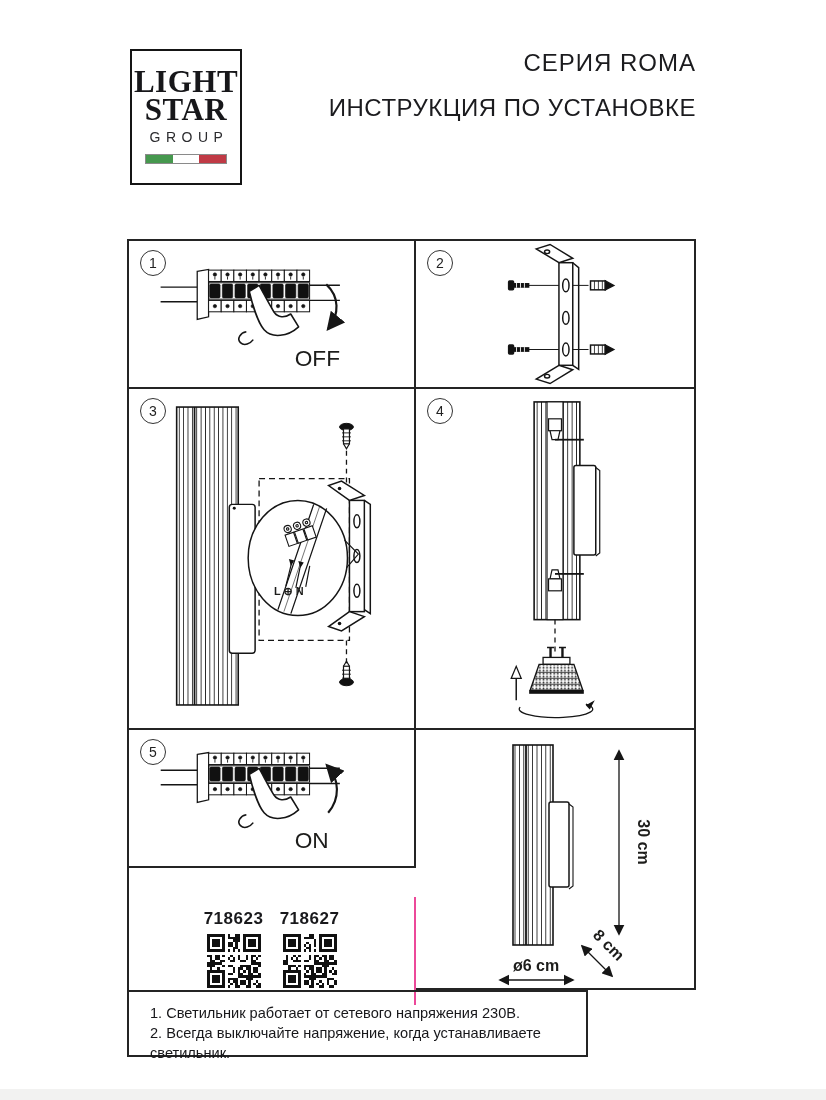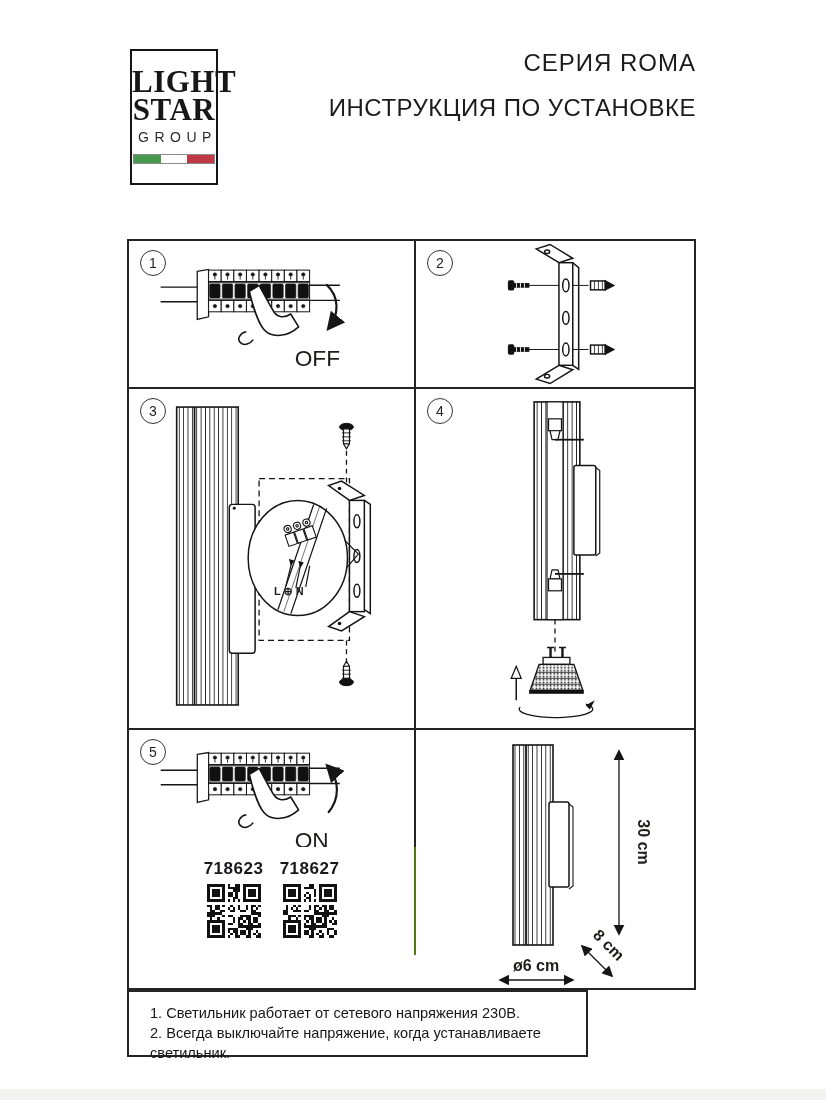--- a/index.html
+++ b/index.html
@@ -5,21 +5,21 @@
   html,body{margin:0;padding:0;}
   body{
     width:826px;height:1100px;position:relative;background:#ffffff;
     font-family:"Liberation Sans",sans-serif;color:#1d1d1b;overflow:hidden;
   }
   .abs{position:absolute;}
   svg{display:block;}
   svg text{font-family:"Liberation Sans",sans-serif;fill:#1d1d1b;}
 
   
-  .logo-box{left:130px;top:49px;width:88px;height:136px;border:2px solid #151515;
+  .logo-box{left:130px;top:49px;width:112px;height:136px;border:2px solid #151515;
     box-sizing:border-box;text-align:center;background:#fff;}
   .logo-light,.logo-star{font-family:"Liberation Serif",serif;font-weight:bold;
     font-size:31px;line-height:28px;letter-spacing:.5px;color:#17171a;}
   .logo-light{margin-top:17px;}
   .logo-group{font-size:14px;letter-spacing:5.5px;color:#2b2b2e;margin-top:5px;
     padding-left:6px;font-weight:500;}
   .logo-flag{width:80px;height:8px;margin:9px auto 0;display:flex;
     border:1px solid #8a8a8a;box-sizing:content-box;}
   .logo-flag span{flex:1;height:100%;display:block;}
 
@@ -31,21 +31,21 @@
 
   
   .grid{left:127px;top:239px;width:569px;height:751px;border:2px solid #242424;
     box-sizing:border-box;background:#fff;}
   .panel{position:absolute;box-sizing:border-box;background:#fff;}
   .p1{left:0;top:0;width:287px;height:148px;border-right:2px solid #242424;border-bottom:2px solid #242424;}
   .p2{left:287px;top:0;width:278px;height:148px;border-bottom:2px solid #242424;}
   .p3{left:0;top:148px;width:287px;height:341px;border-right:2px solid #242424;border-bottom:2px solid #242424;}
   .p4{left:287px;top:148px;width:278px;height:341px;border-bottom:2px solid #242424;}
   .p5{left:0;top:489px;width:287px;height:138px;border-right:2px solid #242424;border-bottom:2px solid #242424;}
-  .pqr{left:0;top:606px;width:287px;height:108px;border-right:2px solid #4d7c0f;}
+  .pqr{left:0;top:656px;width:287px;height:108px;border-right:2px solid #ec4899;}
   .pdim{left:287px;top:489px;width:278px;height:258px;}
   .stepnum{position:absolute;left:11px;top:9px;width:24px;height:24px;border:1.6px solid #333;
     border-radius:50%;text-align:center;line-height:24px;font-size:14px;color:#222;background:#fff;z-index:2;}
   .panel svg.fill{width:100%;height:100%;}
 
   
   .qr-wrap{display:flex;justify-content:center;gap:14px;padding-top:12px;}
   .qr-col{width:62px;text-align:center;}
   .qr-num{font-size:17px;font-weight:bold;letter-spacing:.5px;color:#19191c;}
   .qr{width:54px;height:54px;margin:5px auto 0;}

